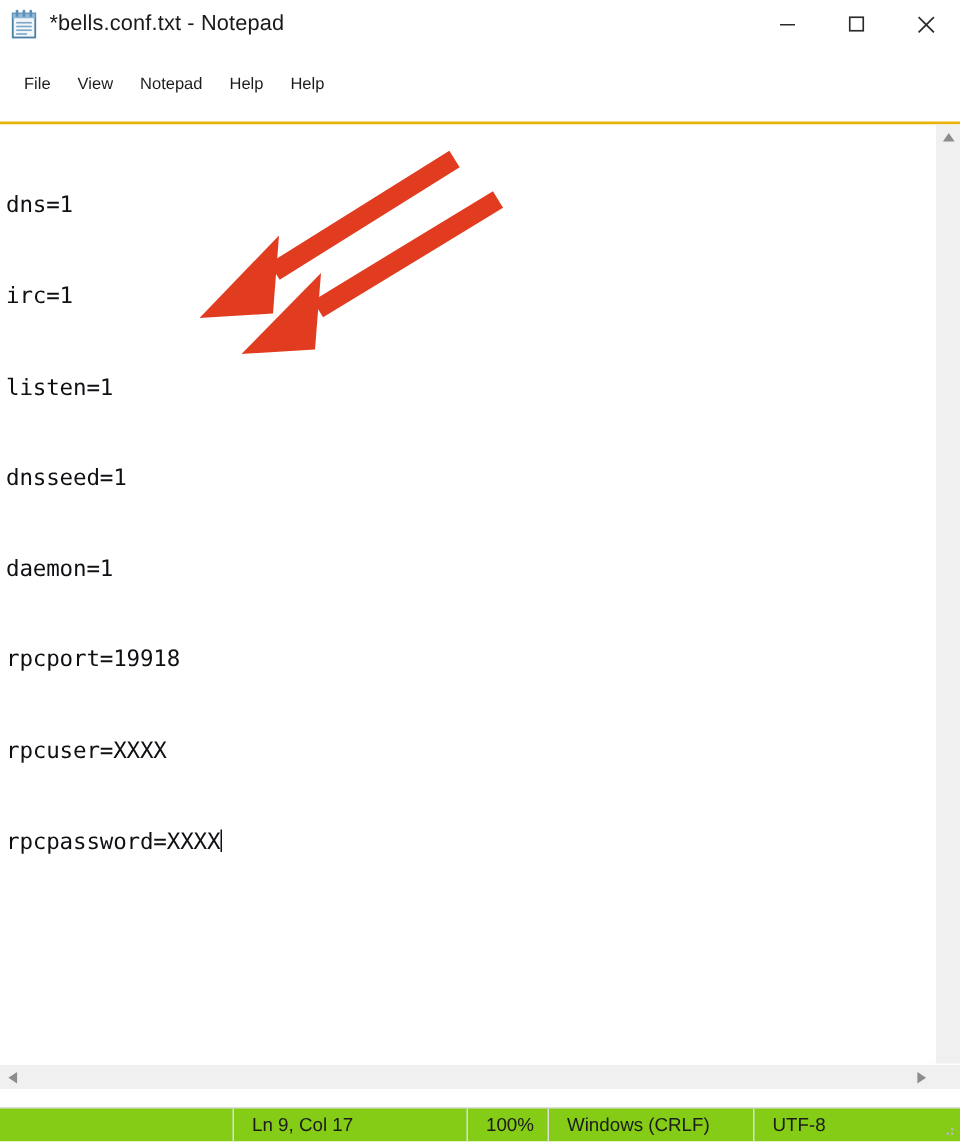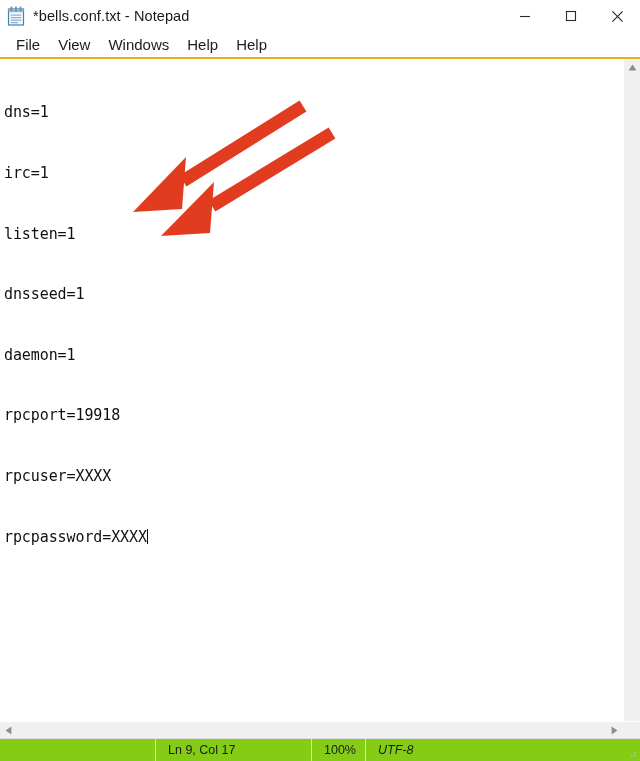--- a/index.html
+++ b/index.html
@@ -12,20 +12,21 @@
     font-family: "Liberation Sans", sans-serif;
   }
 
   #app {
     position: relative;
     width: 640px;
     height: 761px;
     background: #ffffff;
     display: flex;
     flex-direction: column;
+    gap: 12px;
   }
 
   
   .titlebar {
     height: 32px;
     min-height: 32px;
     background: #ffffff;
     display: flex;
     align-items: center;
     position: relative;
@@ -71,21 +72,21 @@
   .menubar {
     height: 25px;
     min-height: 25px;
     background: #ffffff;
     display: flex;
     align-items: center;
     padding-left: 7px;
   }
 
   .menuitem {
-    font-size: 15px;
+    font-size: 11px;
     color: #1c1c1c;
     padding: 3px 9px 4px 9px;
     white-space: nowrap;
     cursor: default;
   }
 
   
   .client {
     flex: 1;
     position: relative;
@@ -184,21 +185,21 @@
     display: flex;
     align-items: center;
     border-left: 1px solid #dcdcdc;
     padding-left: 12px;
     white-space: nowrap;
   }
   .st-spacer { width: 155px; height: 23px; }
   .st-pos { width: 156px; }
   .st-zoom { width: 54px; }
   .st-eol  { width: 137px; }
-  .st-enc  { flex: 1; font-style: italic; }
+  .st-enc  { flex: 1; }
 
   .grip {
     position: absolute;
     right: 3px;
     bottom: 3px;
     width: 10px;
     height: 10px;
   }
 
   
@@ -248,21 +249,21 @@
           <line x1="1.4" y1="1.4" x2="11.6" y2="11.6" stroke="#2b2b2b" stroke-width="1.15"></line>
           <line x1="11.6" y1="1.4" x2="1.4" y2="11.6" stroke="#2b2b2b" stroke-width="1.15"></line>
         </svg>
       </button>
     </div>
   </div>
 
   <div class="menubar">
     <div class="menuitem">File</div>
     <div class="menuitem">View</div>
-    <div class="menuitem">Windows</div>
+    <div class="menuitem">Notepad</div>
     <div class="menuitem">Help</div>
     <div class="menuitem">Help</div>
   </div>
 
   <div class="client">
 
     <div class="text-row">
 
       <div class="textarea-pane">
         <div class="doc">
@@ -302,20 +303,21 @@
       </div>
       <div class="hcorner"></div>
     </div>
 
   </div>
 
   <div class="statusbar">
     <div class="st-spacer"></div>
     <div class="st-seg st-pos">Ln 9, Col 17</div>
     <div class="st-seg st-zoom">100%</div>
+    <div class="st-seg st-eol">Windows (CRLF)</div>
     <div class="st-seg st-enc">UTF-8</div>
     <div class="grip">
       <svg width="10" height="10" viewBox="0 0 10 10">
         <rect x="7" y="3" width="1.6" height="1.6" fill="#b8b8b8"></rect>
         <rect x="7" y="6" width="1.6" height="1.6" fill="#b8b8b8"></rect>
         <rect x="4" y="6" width="1.6" height="1.6" fill="#b8b8b8"></rect>
       </svg>
     </div>
   </div>
 

